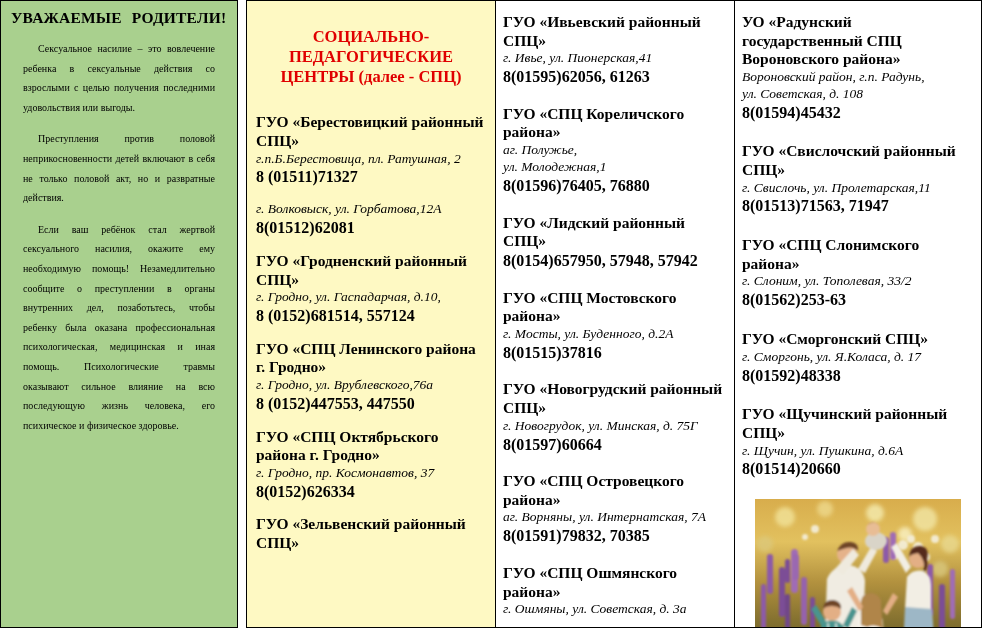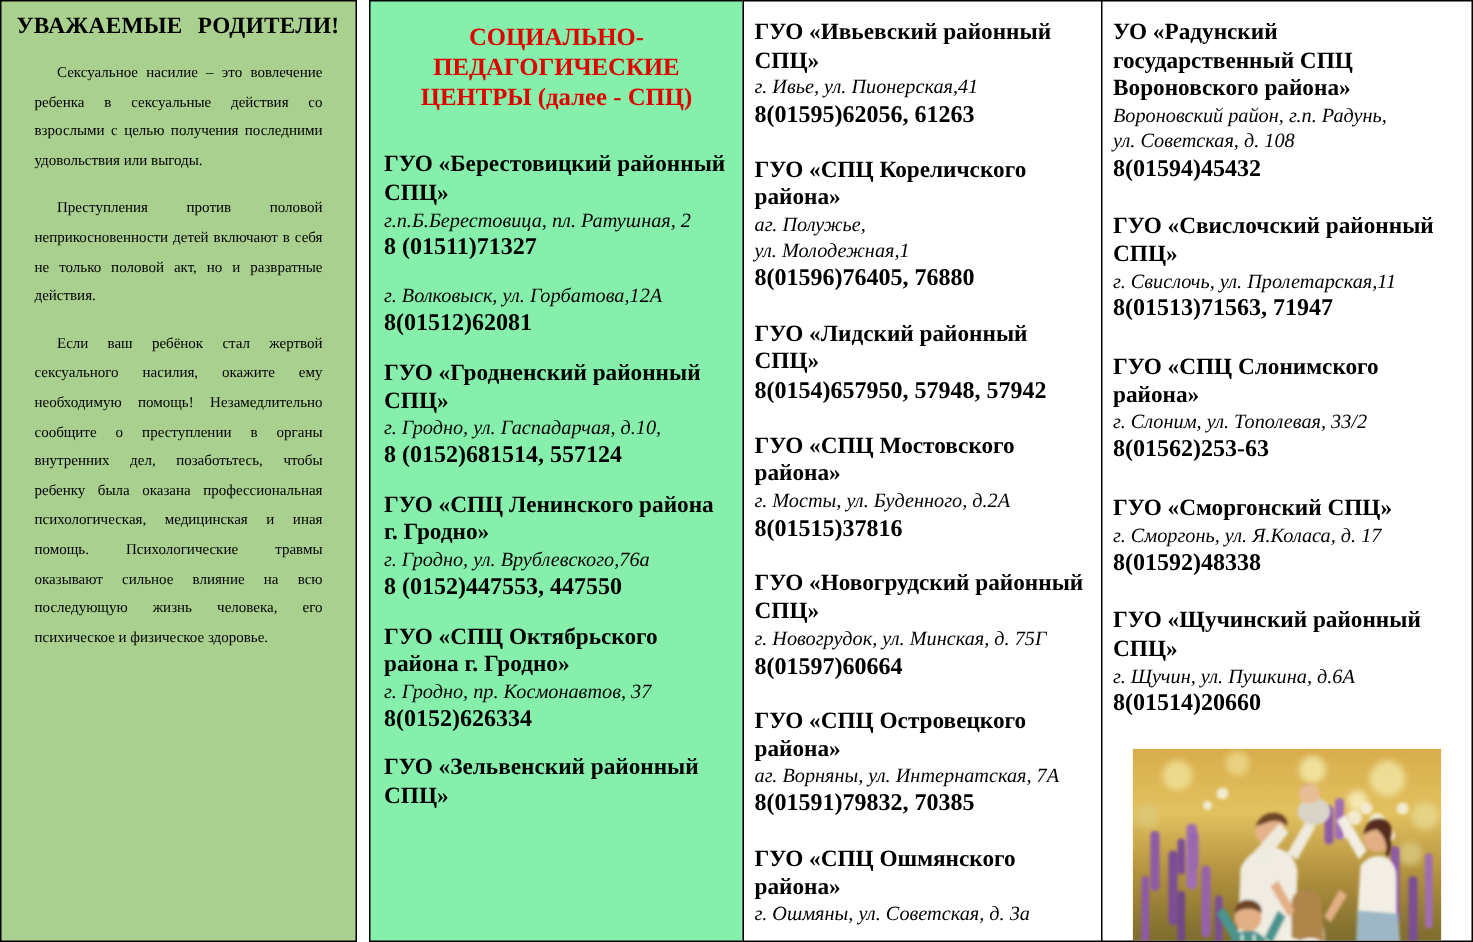--- a/index.html
+++ b/index.html
@@ -6,21 +6,21 @@
   body { width:982px; height:628px; font-family:"Liberation Serif", serif; color:#000; }
   .page { display:flex; width:982px; height:628px; align-items:stretch; }
   .panel { box-sizing:border-box; border:1px solid #000; height:628px; overflow:hidden; }
 
   
   .p1 { width:238px; background:#a9d08e; margin-right:8px; padding:8px 10px 0 10px; }
   .p1-title { text-align:left; font-weight:bold; font-size:15.5px; margin:0 0 12px 0; word-spacing:6px; letter-spacing:.2px; }
   .p1 p { font-size:10px; line-height:19.6px; text-align:justify; text-indent:1.5em; margin:12px; }
 
   
-  .p2 { width:250px; background:#86efac; padding:12px 9px 0 9px; }
+  .p2 { width:250px; background:#fef9c3; padding:24px 9px 0 9px; }
   .red-title { color:#e00000; font-weight:bold; text-align:center; font-size:16.5px; line-height:1.22; margin:2px 0 26px 0; }
 
   
   .p3 { width:240px; background:#ffffff; margin-left:-1px; padding:12px 7px 0 7px; }
   .p4 { flex:1; background:#ffffff; margin-left:-1px; padding:12px 7px 16px 7px; }
 
   .entry { text-align:left; margin-bottom:13px; }
   .p3 .entry { margin-bottom:17px; }
   .p4 .entry { margin-bottom:19px; }
   .c-name  { font-weight:bold; font-size:15.5px; line-height:1.2; }

